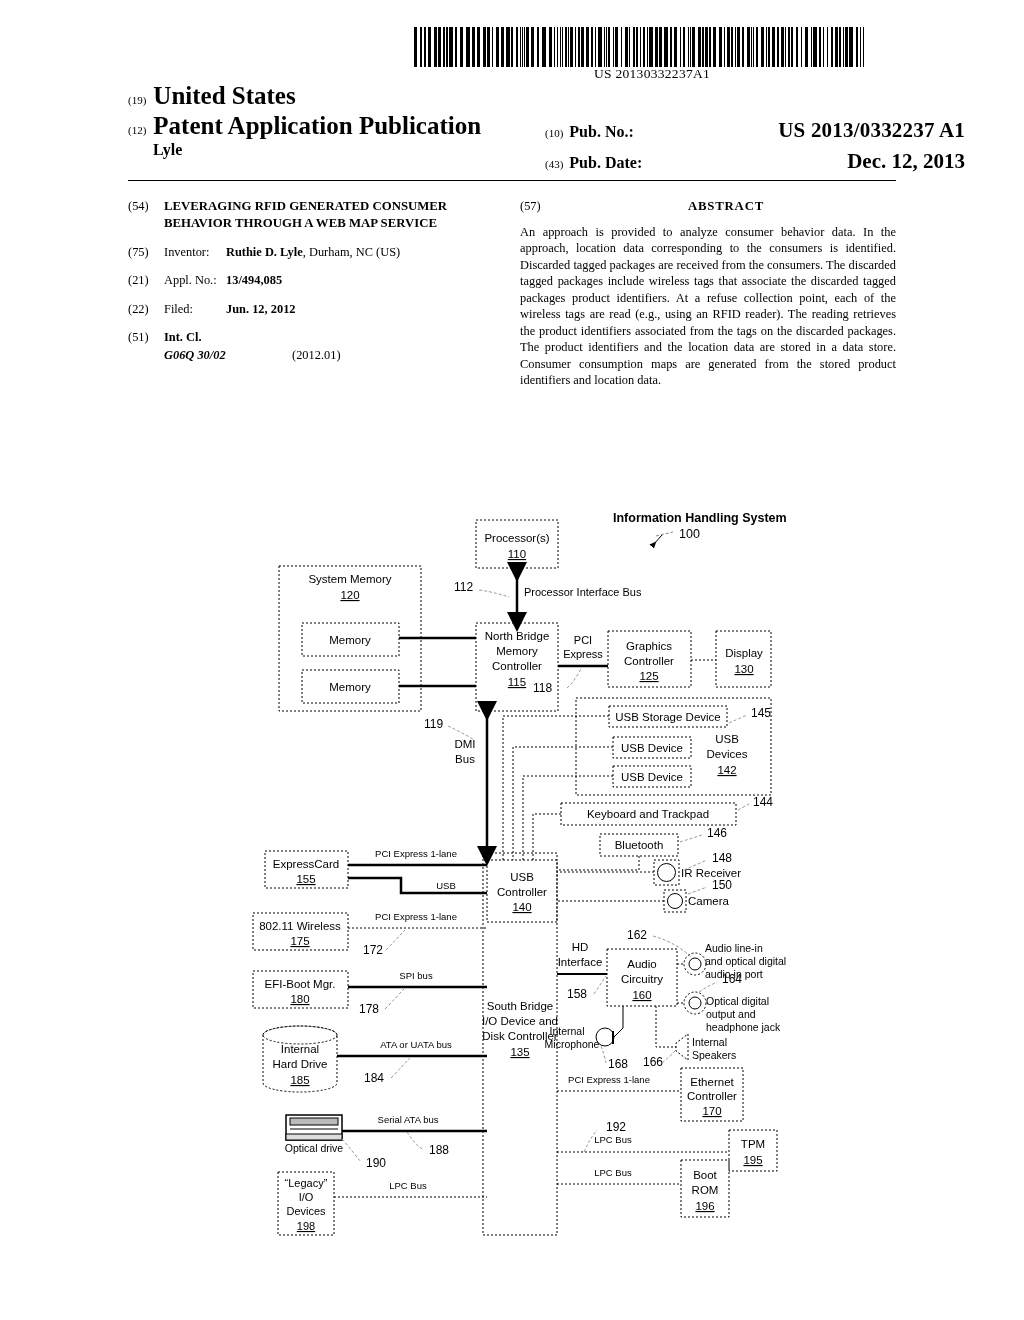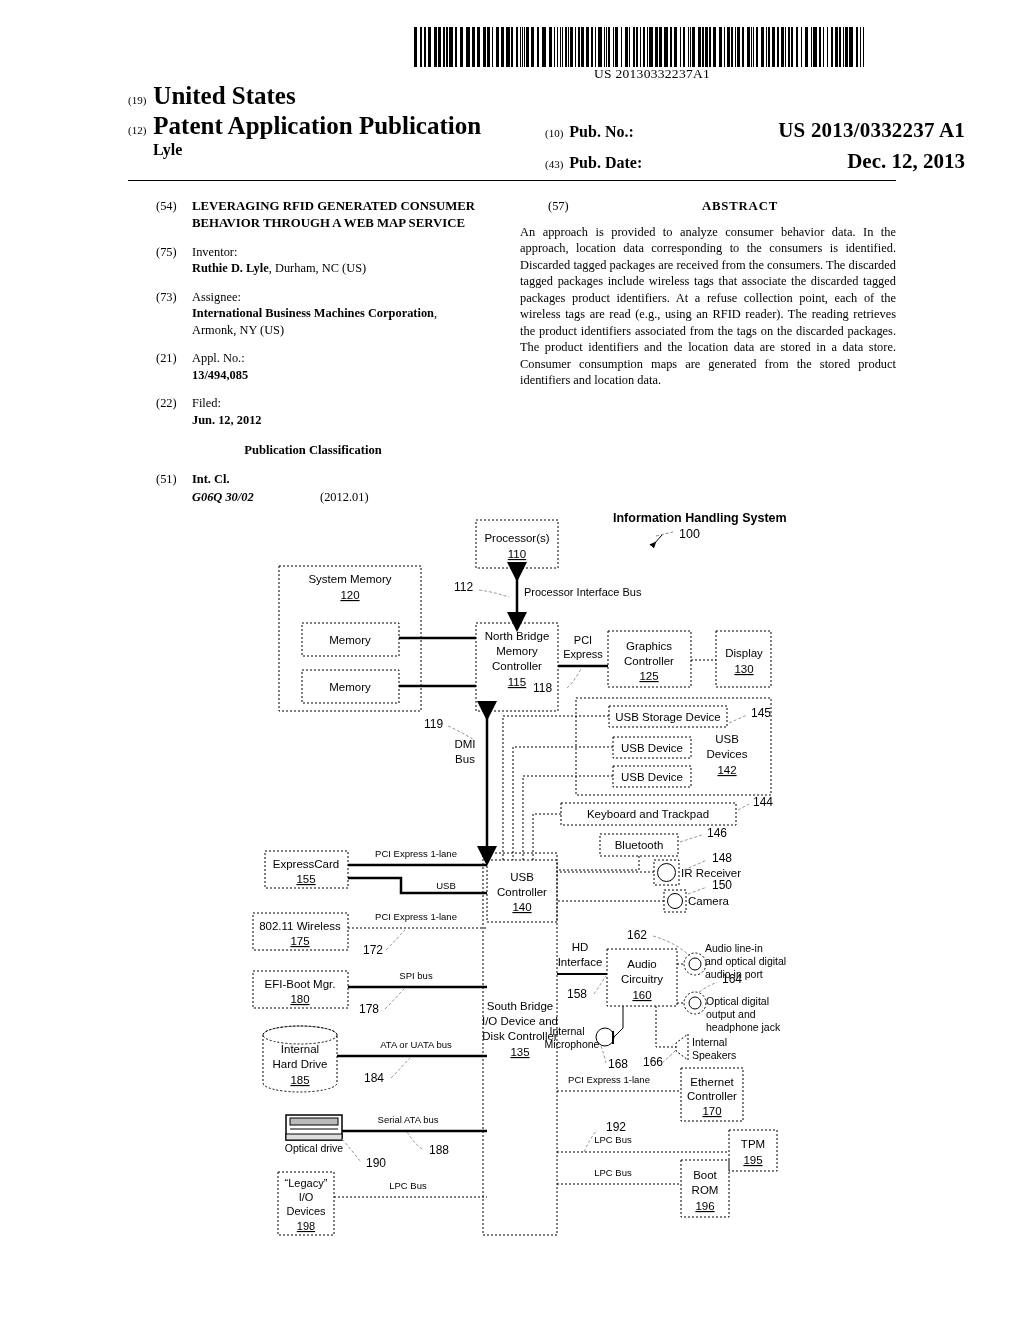--- a/index.html
+++ b/index.html
@@ -27,21 +27,21 @@
   .hr-paren{font-size:11px;margin-right:6px;}
   .hr-val{font-size:21px;font-weight:bold;margin-left:auto;letter-spacing:.2px;}
   .hr-val2{font-size:21px;font-weight:bold;margin-left:auto;}
 
   .rule{position:absolute;left:128px;top:180px;width:768px;height:1px;background:#000;}
 
   
   .col-left{position:absolute;left:128px;top:198px;width:370px;font-size:12.4px;line-height:1.33;}
   .col-right{position:absolute;left:520px;top:198px;width:376px;font-size:12.4px;line-height:1.33;}
 
-  .field{display:flex;margin-bottom:12px;margin-left:28px;}
+  .field{display:flex;margin-bottom:12px;}
   .fnum{width:36px;flex:0 0 36px;font-size:12.4px;}
   .fbody{flex:1;}
   .ftitle{font-weight:bold;font-size:12.8px;line-height:1.32;}
   .flabel{display:inline-block;width:62px;vertical-align:top;}
   .fval{display:inline-block;vertical-align:top;width:250px;}
   .b{font-weight:bold;}
   .center-head{text-align:center;font-weight:bold;font-size:12.6px;margin:14px 0 12px 0;}
   .intcl-row{margin-top:1px;}
   .intcl-code{display:inline-block;width:128px;font-weight:bold;font-style:italic;}
 
@@ -215,42 +215,35 @@
       <div class="fbody ftitle">LEVERAGING RFID GENERATED CONSUMER BEHAVIOR THROUGH A WEB MAP SERVICE</div>
     </div>
 
     <div class="field">
       <div class="fnum">(75)</div>
       <div class="fbody">
         <span class="flabel">Inventor:</span><span class="fval"><span class="b">Ruthie D. Lyle</span><span>, Durham, NC (US)</span></span>
       </div>
     </div>
 
-    <div class="field">
-      <div class="fnum">(73)</div>
-      <div class="fbody">
-        <span class="flabel">Assignee:</span><span class="fval"><span class="b">International Business Machines Corporation</span><span>, Armonk, NY (US)</span></span>
-      </div>
-    </div>
 
     <div class="field">
       <div class="fnum">(21)</div>
       <div class="fbody">
         <span class="flabel">Appl. No.:</span><span class="fval b">13/494,085</span>
       </div>
     </div>
 
     <div class="field">
       <div class="fnum">(22)</div>
       <div class="fbody">
         <span class="flabel">Filed:</span><span class="fval b">Jun. 12, 2012</span>
       </div>
     </div>
 
-    <div class="center-head">Publication Classification</div>
 
     <div class="field">
       <div class="fnum">(51)</div>
       <div class="fbody">
         <div class="b">Int. Cl.</div>
         <div class="intcl-row"><span class="intcl-code">G06Q 30/02</span><span>(2012.01)</span></div>
       </div>
     </div>
 
   </div>

